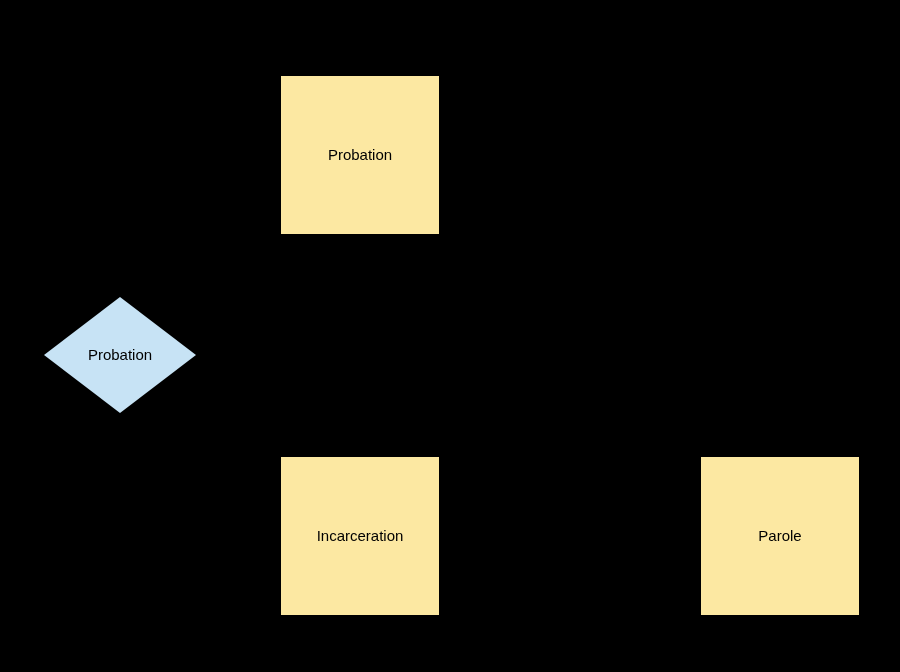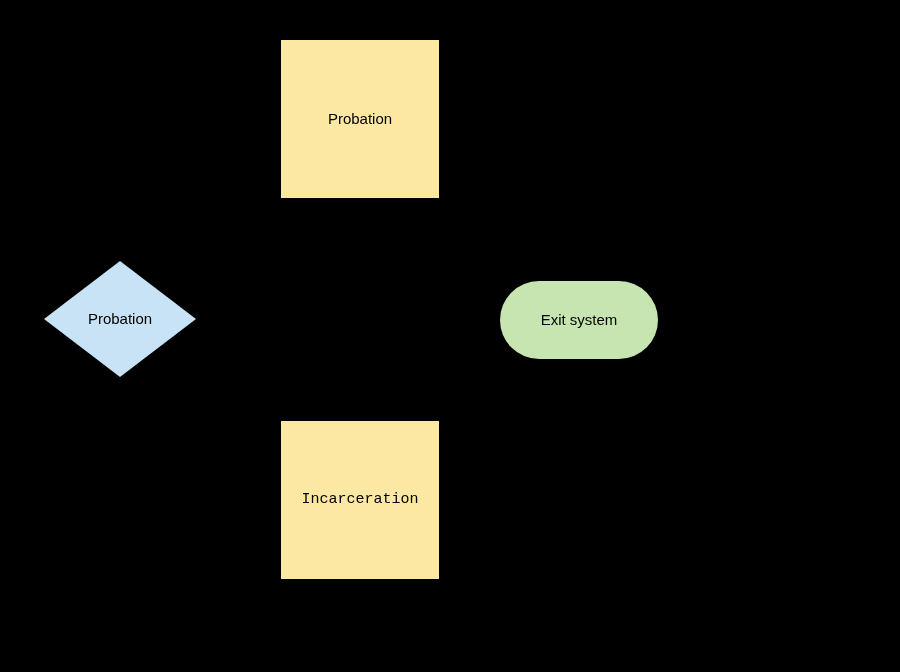--- a/index.html
+++ b/index.html
@@ -14,58 +14,59 @@
     font-family: "Liberation Sans", sans-serif;
   }
   .node {
     position: absolute;
     display: flex;
     align-items: center;
     justify-content: center;
     font-size: 15px;
     line-height: 1.2;
     text-align: center;
+    margin-top: 36px;
   }
   .node .label {
     display: block;
   }
   
   .node-conviction {
     left: 44px; top: 261px; width: 152px; height: 116px;
     clip-path: polygon(50% 0%, 100% 50%, 50% 100%, 0% 50%);
   }
   .node-probation {
     left: 281px; top: 40px; width: 158px; height: 158px;
   }
   .node-exit-system {
     left: 500px; top: 281px; width: 158px; height: 78px;
     border-radius: 39px;
   }
   .node-incarceration {
-    left: 281px; top: 421px; width: 158px; height: 158px; font-family: Liberation Mono, monospace;
+    left: 281px; top: 421px; width: 158px; height: 158px;
   }
   .node-parole {
     left: 701px; top: 421px; width: 158px; height: 158px;
   }
 </style>
 </head>
 <body>
 
 <div class="canvas" style="background: rgb(0, 0, 0); color: rgb(0, 0, 0);">
 
   <div class="node node-conviction" style="background: rgb(199, 227, 245);">
     <span class="label">Probation</span>
   </div>
 
   <div class="node node-probation" style="background: rgb(252, 232, 162);">
     <span class="label">Probation</span>
   </div>
 
-  <div class="node node-exit-system" style="background: rgb(198, 229, 177);">
-    <span class="label">Exit system</span>
-  </div>
 
   <div class="node node-incarceration" style="background: rgb(252, 232, 162);">
     <span class="label">Incarceration</span>
   </div>
 
+  <div class="node node-parole" style="background: rgb(252, 232, 162);">
+    <span class="label">Parole</span>
+  </div>
 
 </div>
 
 </body></html>

